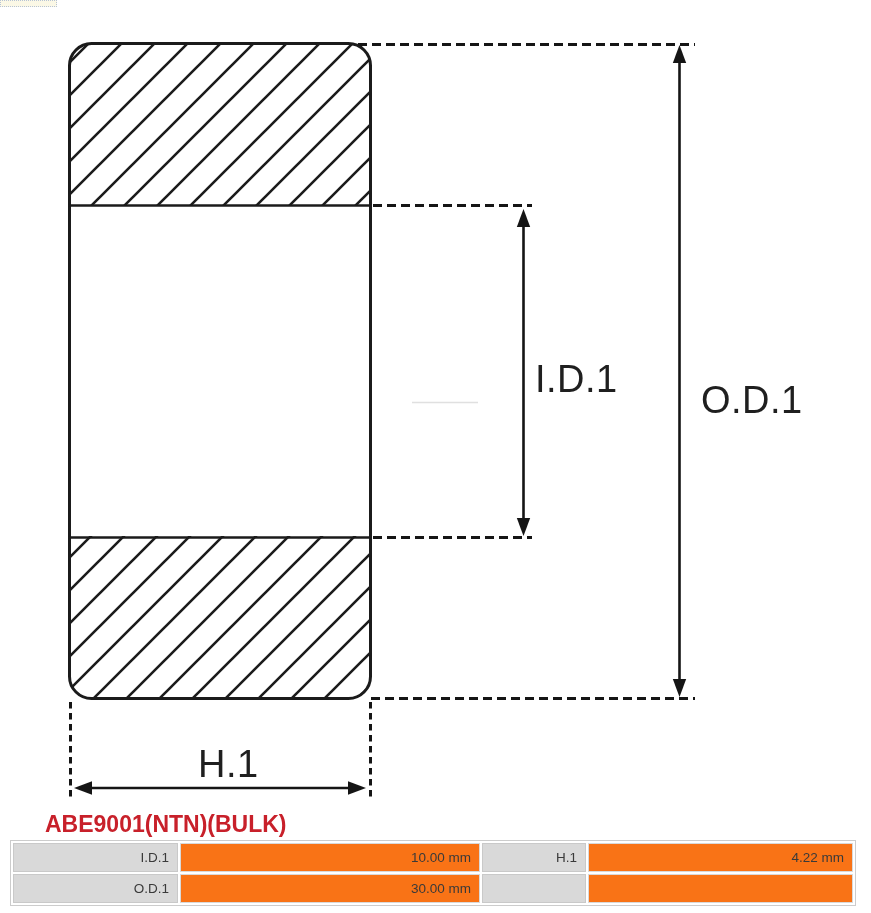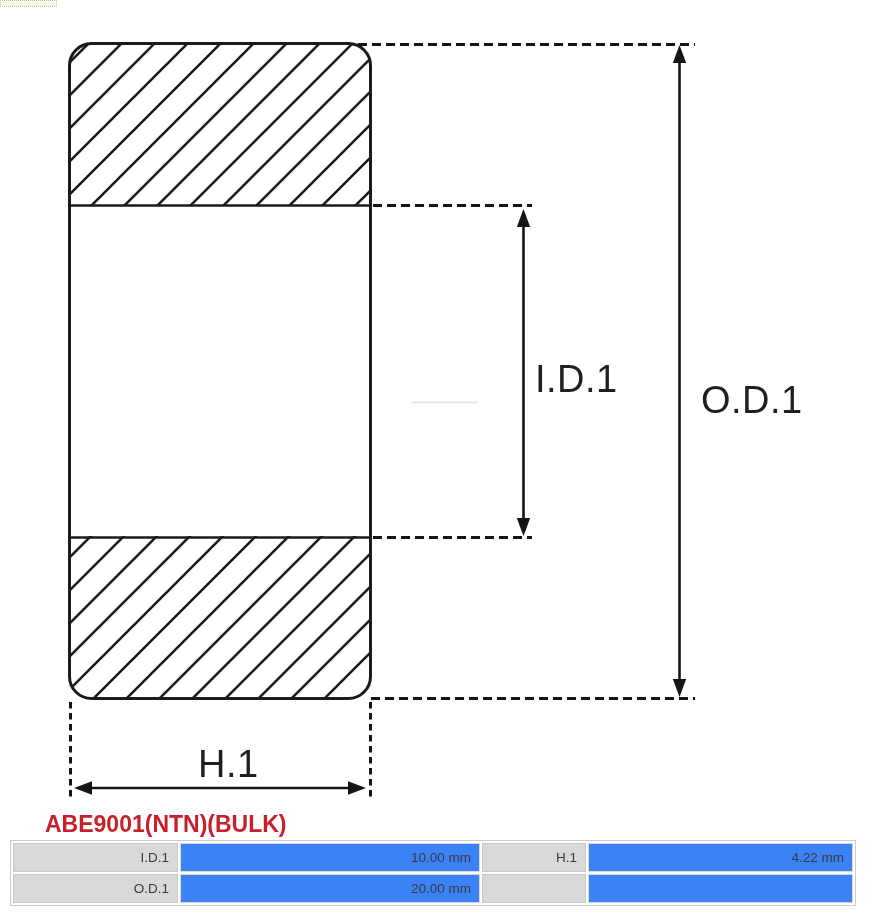--- a/index.html
+++ b/index.html
@@ -25,21 +25,21 @@
     position: absolute; left: 10px; top: 840px; width: 846px;
     border-collapse: separate; border-spacing: 2px; table-layout: fixed;
     background: #ffffff; border: 1px solid #cccccc;
     font-size: 13.5px; color: #3a3a3a;
   }
   table.spec td {
     height: 27px; padding: 0 8px; text-align: right; vertical-align: middle;
     overflow: hidden; white-space: nowrap;
   }
   table.spec td.lbl { background: #d9d9d9; border: 1px solid #c9c9c9; }
-  table.spec td.val { background: #3b82f6; border: 1px solid #d9d9d9; }
+  table.spec td.val { background: #f97316; border: 1px solid #d9d9d9; }
 </style>
 </head>
 <body>
 
 <div class="artifact"></div>
 
 <svg class="diagram-svg" width="871" height="808" viewBox="0 0 871 808">
   <defs>
     <pattern id="hatch" width="33" height="33" patternUnits="userSpaceOnUse">
       <path d="M-8,8 L8,-8 M0,33 L33,0 M25,41 L41,25" stroke="#1b1b1b" stroke-width="2.6" fill="none"></path>
@@ -106,18 +106,18 @@
   </colgroup>
   <tbody>
     <tr>
       <td class="lbl">I.D.1</td>
       <td class="val">10.00 mm</td>
       <td class="lbl">H.1</td>
       <td class="val">4.22 mm</td>
     </tr>
     <tr>
       <td class="lbl">O.D.1</td>
-      <td class="val">20.00 mm</td>
+      <td class="val">30.00 mm</td>
       <td class="lbl"></td>
       <td class="val"></td>
     </tr>
   </tbody>
 </table>
 
 </body></html>

